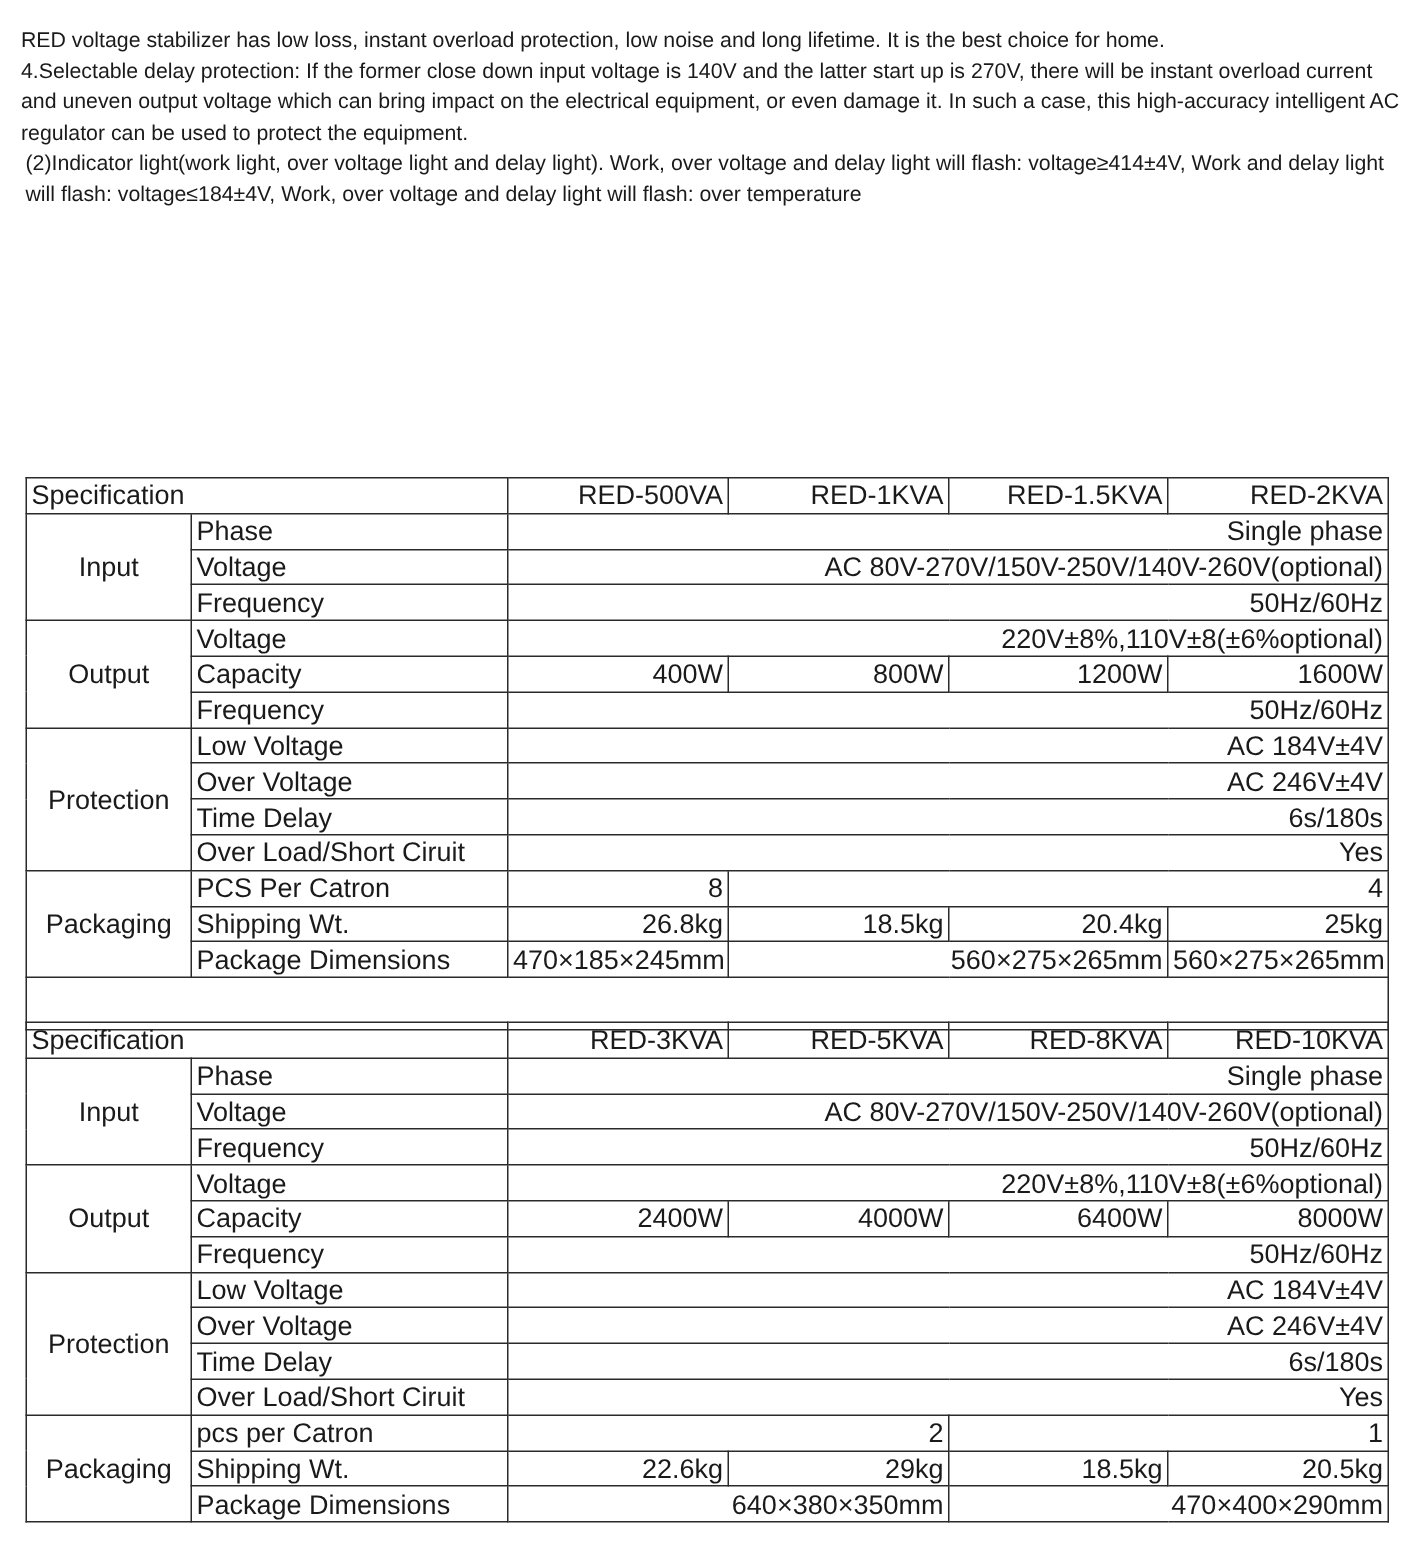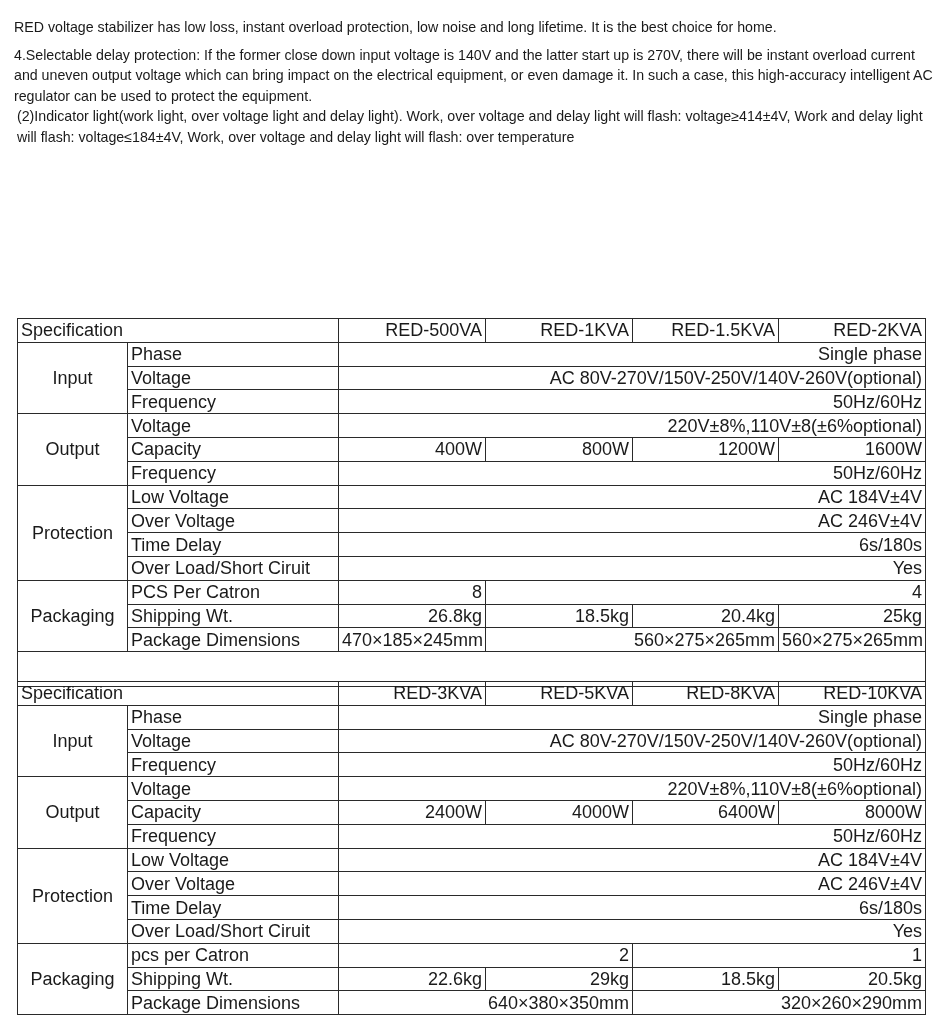--- a/index.html
+++ b/index.html
@@ -6,21 +6,21 @@
   body {
     width: 940px; height: 1030px; overflow: hidden;
     font-family: "Liberation Sans", sans-serif;
     color: #1a1a1a;
   }
   .intro {
     position: absolute; left: 14px; top: 17px; width: 920px;
     font-size: 14.2px; line-height: 20.5px;
   }
   .intro p { margin: 0; }
-  .intro .lead { margin-bottom: 7px; }
+  .intro .lead { }
   .intro .indent { padding-left: 3px; }
   .spec {
     position: absolute; left: 17px; width: 908px;
     border-collapse: collapse; table-layout: fixed;
     font-size: 18px;
   }
   .spec td {
     border: 1.3px solid #2a2a2a;
     height: 22.8px; padding: 0 3px;
     white-space: nowrap; overflow: hidden;
@@ -199,16 +199,16 @@
   <tr>
     <td>Shipping Wt.</td>
     <td class="c">22.6kg</td>
     <td class="c">29kg</td>
     <td class="c">18.5kg</td>
     <td class="c">20.5kg</td>
   </tr>
   <tr>
     <td>Package Dimensions</td>
     <td colspan="2" class="c">640×380×350mm</td>
-    <td colspan="2" class="c">320×260×290mm</td>
+    <td colspan="2" class="c">470×400×290mm</td>
   </tr>
 </tbody>
   </table>
 
 </body></html>

